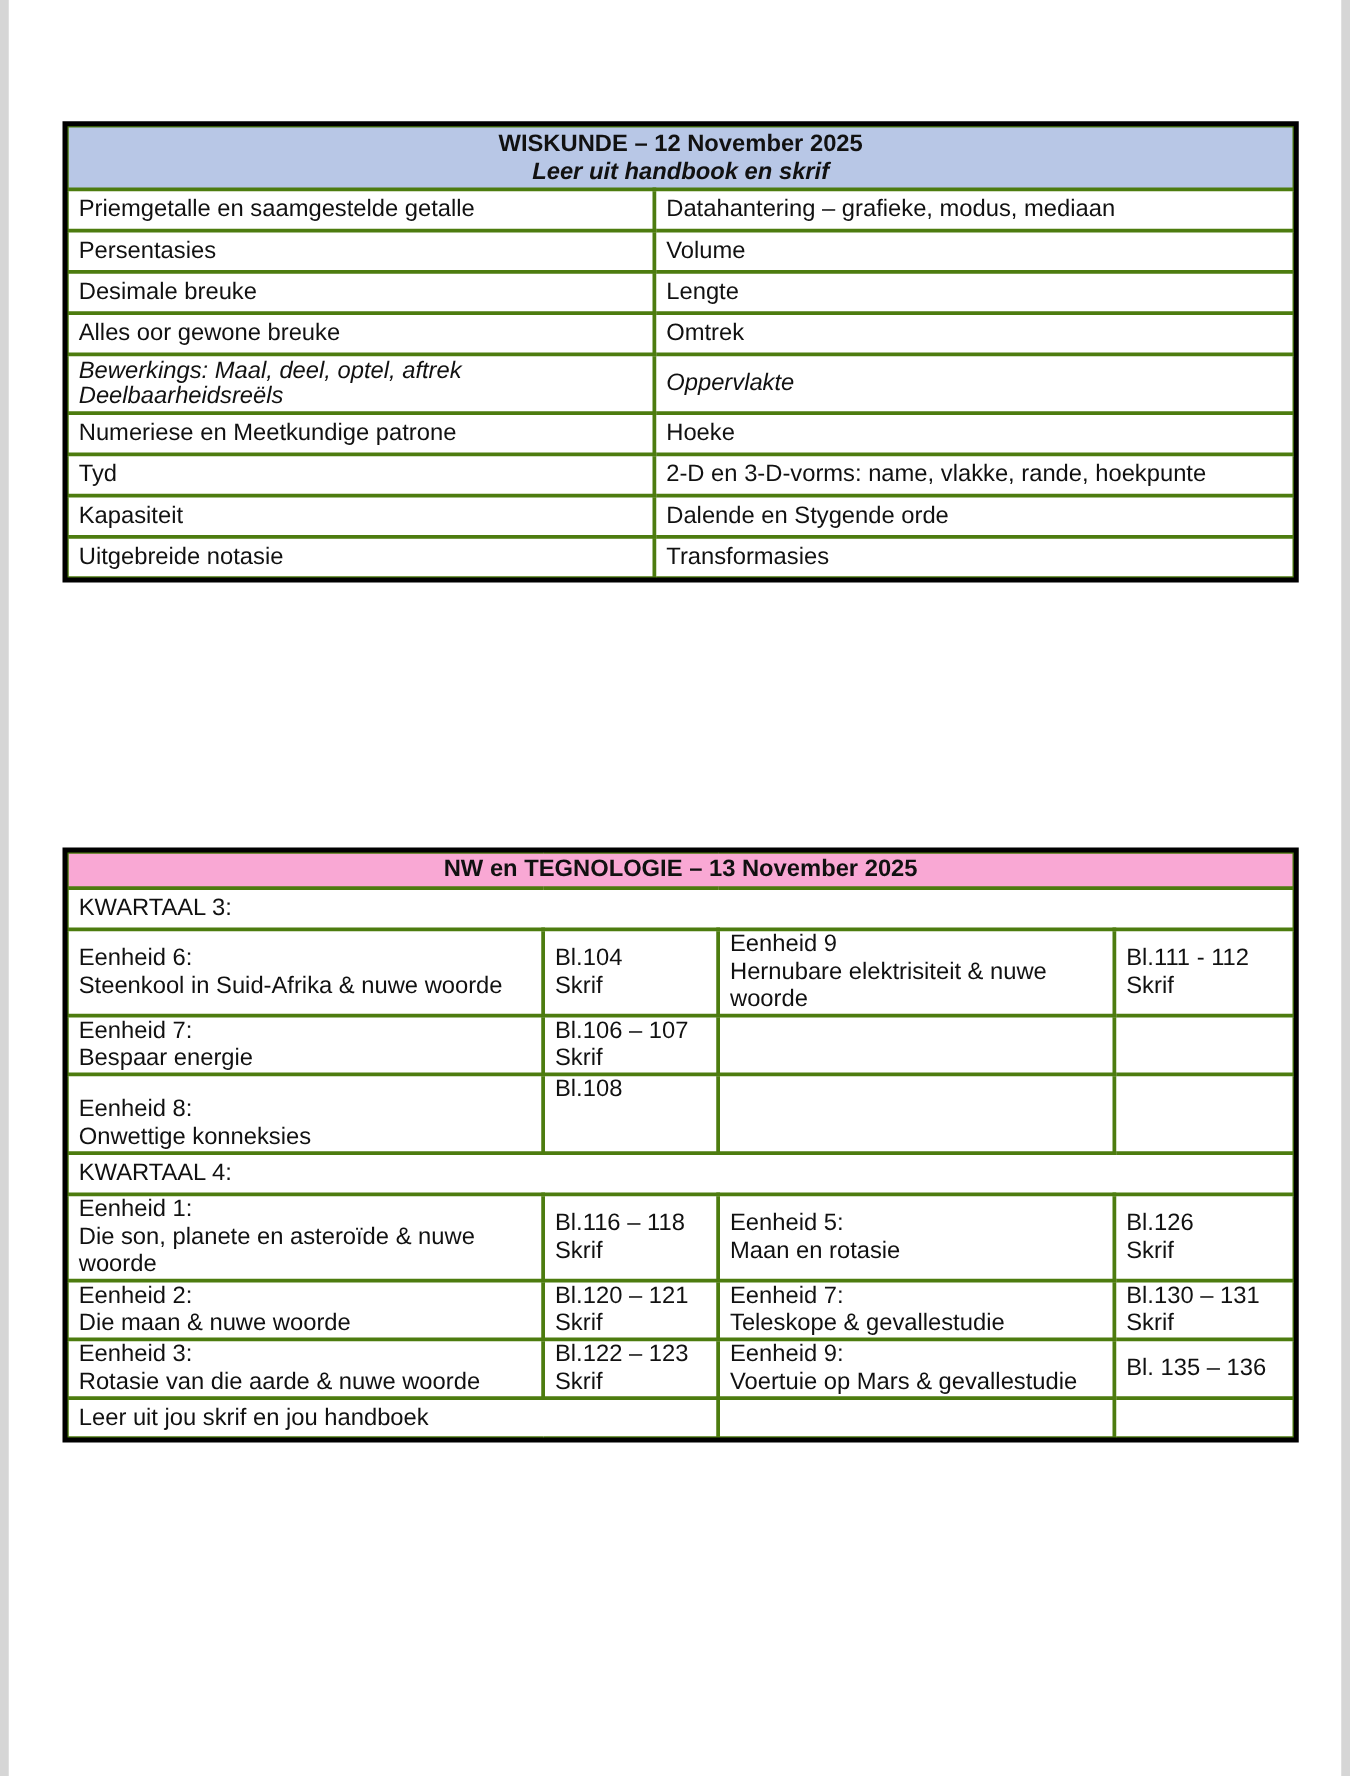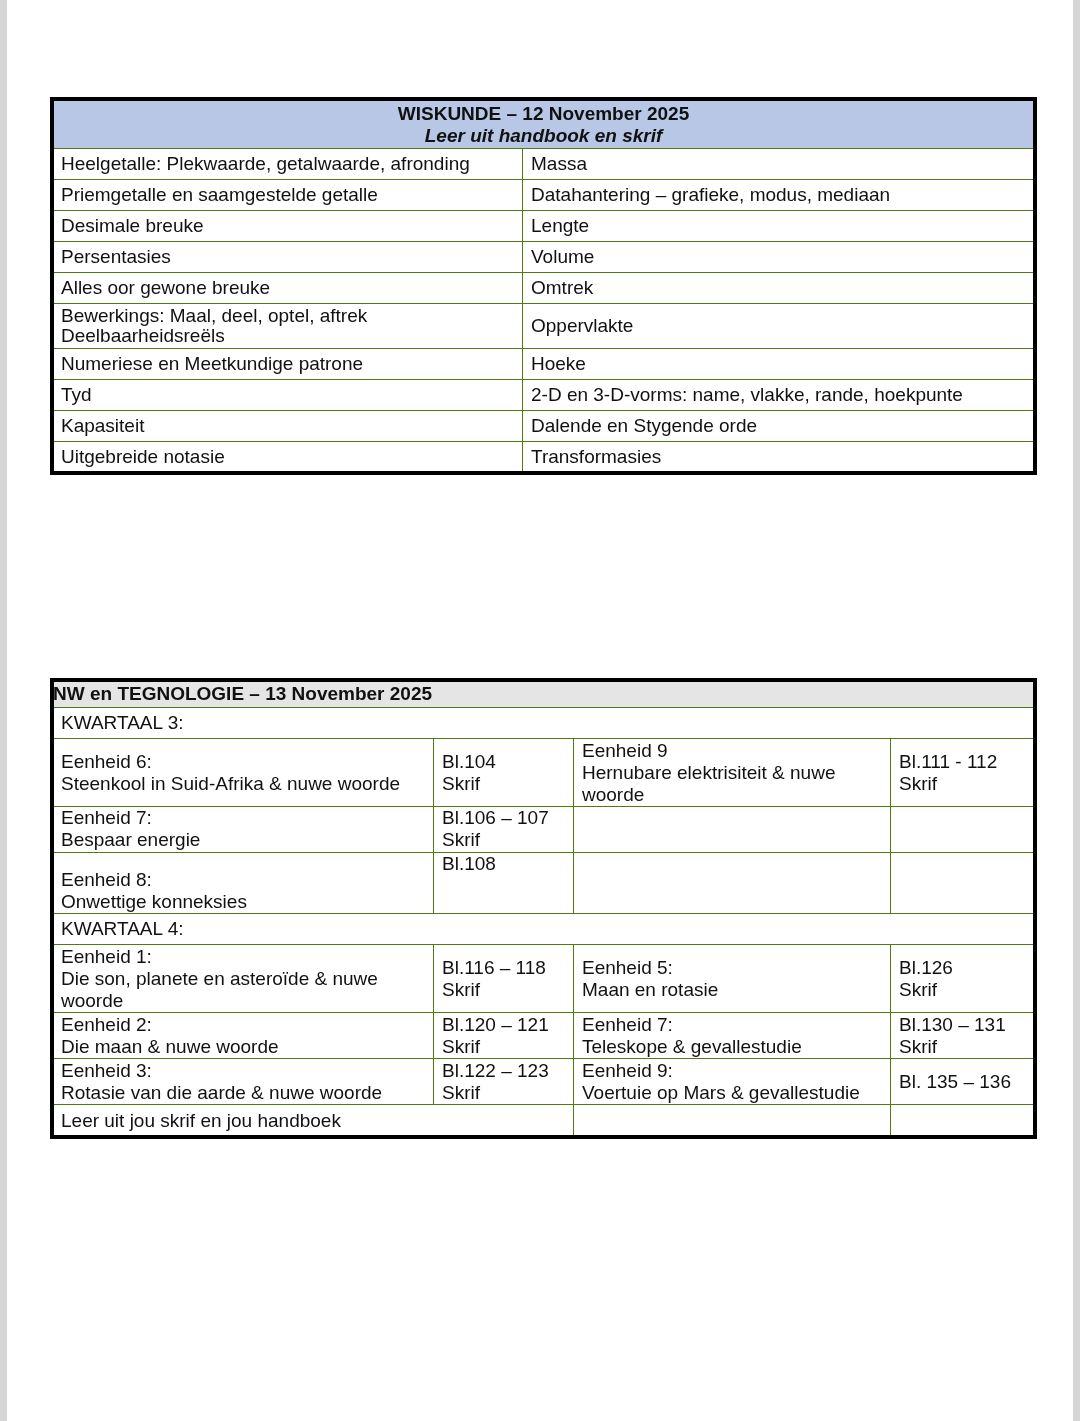--- a/index.html
+++ b/index.html
@@ -6,33 +6,33 @@
   body {
     width: 1080px; height: 1421px; position: relative; overflow: hidden;
     background: #ffffff;
     font-family: "Liberation Sans", sans-serif;
     color: #111;
   }
   .edge-left { position: absolute; left: 0; top: 0; width: 7px; height: 1421px; background: #d6d6d6; }
   .edge-right { position: absolute; right: 0; top: 0; width: 7px; height: 1421px; background: #d6d6d6; }
 
   table { border-collapse: collapse; position: absolute; table-layout: fixed; }
-  td { border: 1px solid #4d7c0f; padding: 0 8px; vertical-align: middle; font-size: 19px; line-height: 22px; }
+  td { border: 3px solid #4d7c0f; padding: 0 8px; vertical-align: middle; font-size: 19px; line-height: 22px; }
   .outer { outline: 4px solid #000; outline-offset: -2px; }
 
   
   #t1 { left: 52px; top: 99px; width: 982px; }
   #t1 td.hdr { background: #b8c7e6; text-align: center; font-weight: bold; font-size: 19px; line-height: 22px; padding: 3px 0 1px 0; }
   #t1 td.hdr .sub { font-style: italic; }
   #t1 td { height: 30px; }
-  #t1 td.tall { height: 44px; line-height: 20px; }
+  #t1 td.tall { height: 44px; line-height: 20px; font-style: italic; }
 
   
   #t2 { left: 52px; top: 680px; width: 982px; }
-  #t2 td.hdr { background: #e5e5e5; text-align: left; font-weight: bold; height: 26px; padding: 0; }
+  #t2 td.hdr { background: #f9a8d4; text-align: center; font-weight: bold; height: 26px; padding: 0; }
   #t2 td.sec { font-weight: normal; height: 30px; }
   #t2 td { line-height: 22px; }
   #t2 .bottom { vertical-align: top; padding-top: 4px; }
 </style>
 </head>
 <body>
 
 <div class="edge-left"></div>
 <div class="edge-right"></div>
 
@@ -42,34 +42,30 @@
       <col style="width:512px">
     </colgroup>
   <tbody>
       <tr>
     <td class="hdr" colspan="2">
       <div>WISKUNDE – 12 November 2025</div>
       <div class="sub">Leer uit handbook en skrif</div>
     </td>
   </tr>
   <tr>
-    <td>Heelgetalle:  Plekwaarde, getalwaarde, afronding</td>
-    <td>Massa</td>
-  </tr>
-  <tr>
     <td>Priemgetalle en saamgestelde getalle</td>
     <td>Datahantering – grafieke, modus, mediaan</td>
   </tr>
   <tr>
+    <td>Persentasies</td>
+    <td>Volume</td>
+  </tr>
+  <tr>
     <td>Desimale breuke</td>
     <td>Lengte</td>
-  </tr>
-  <tr>
-    <td>Persentasies</td>
-    <td>Volume</td>
   </tr>
   <tr>
     <td>Alles oor gewone breuke</td>
     <td>Omtrek</td>
   </tr>
   <tr>
     <td class="tall">
       <div>Bewerkings:  Maal, deel, optel, aftrek</div>
       <div>Deelbaarheidsreëls</div>
     </td>

